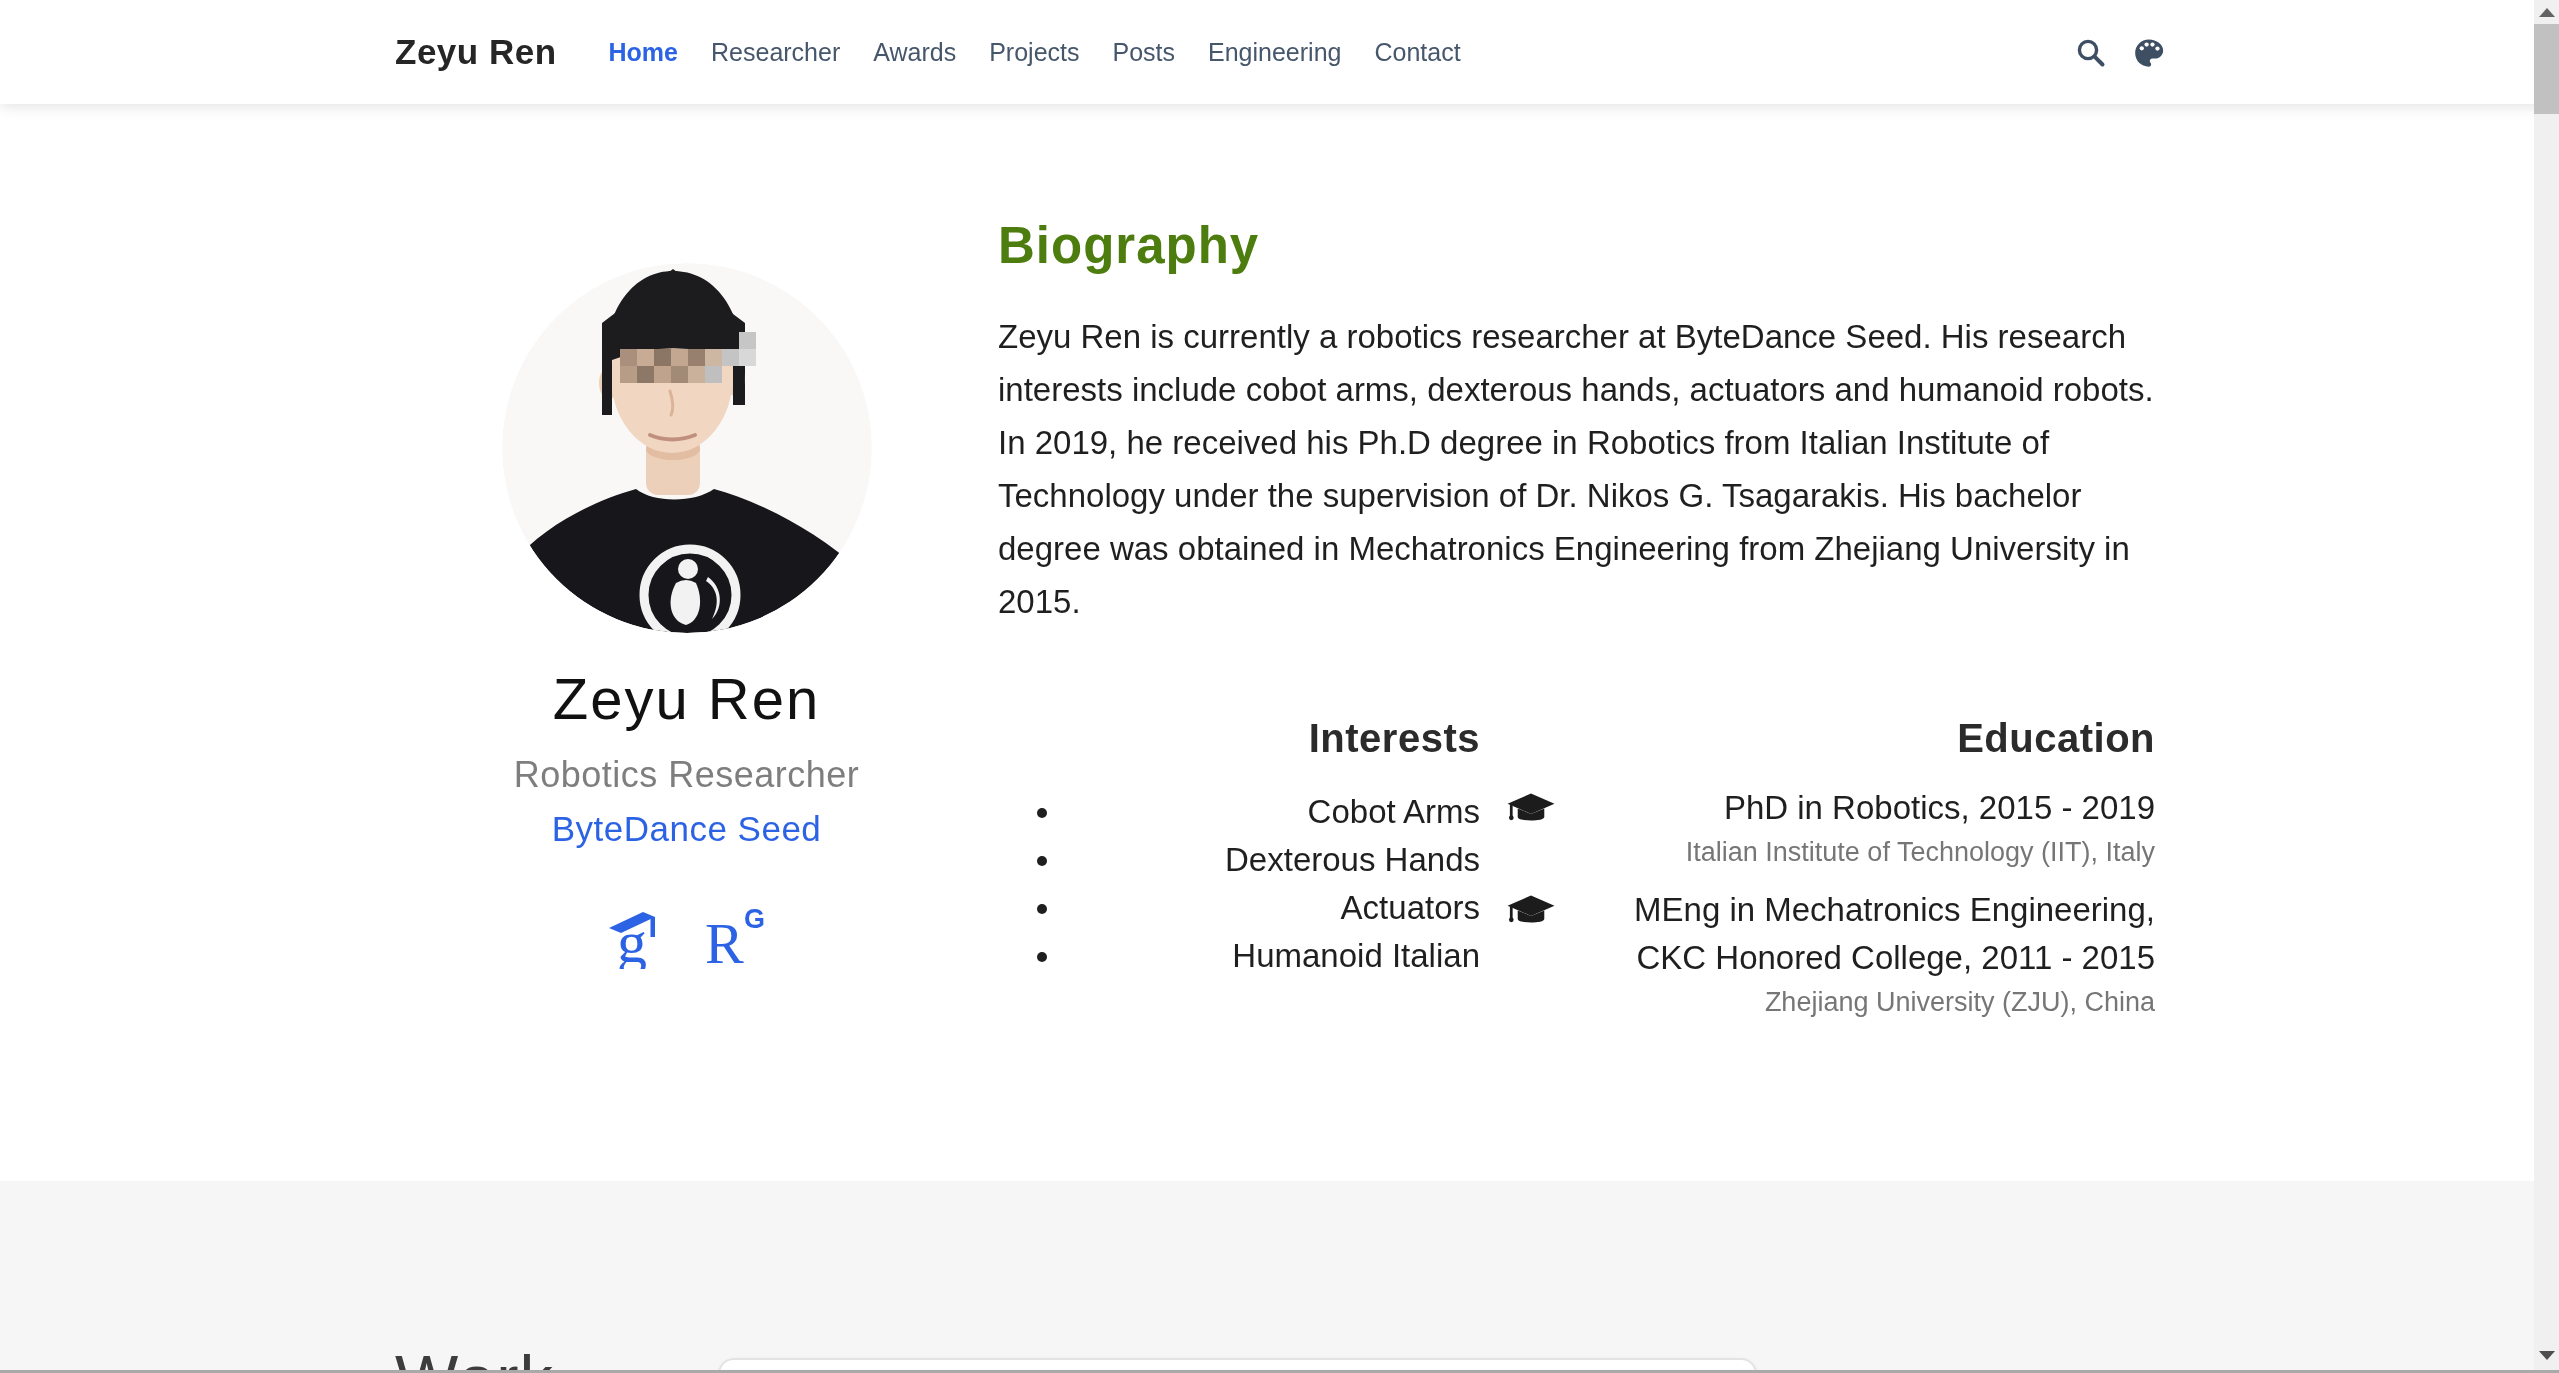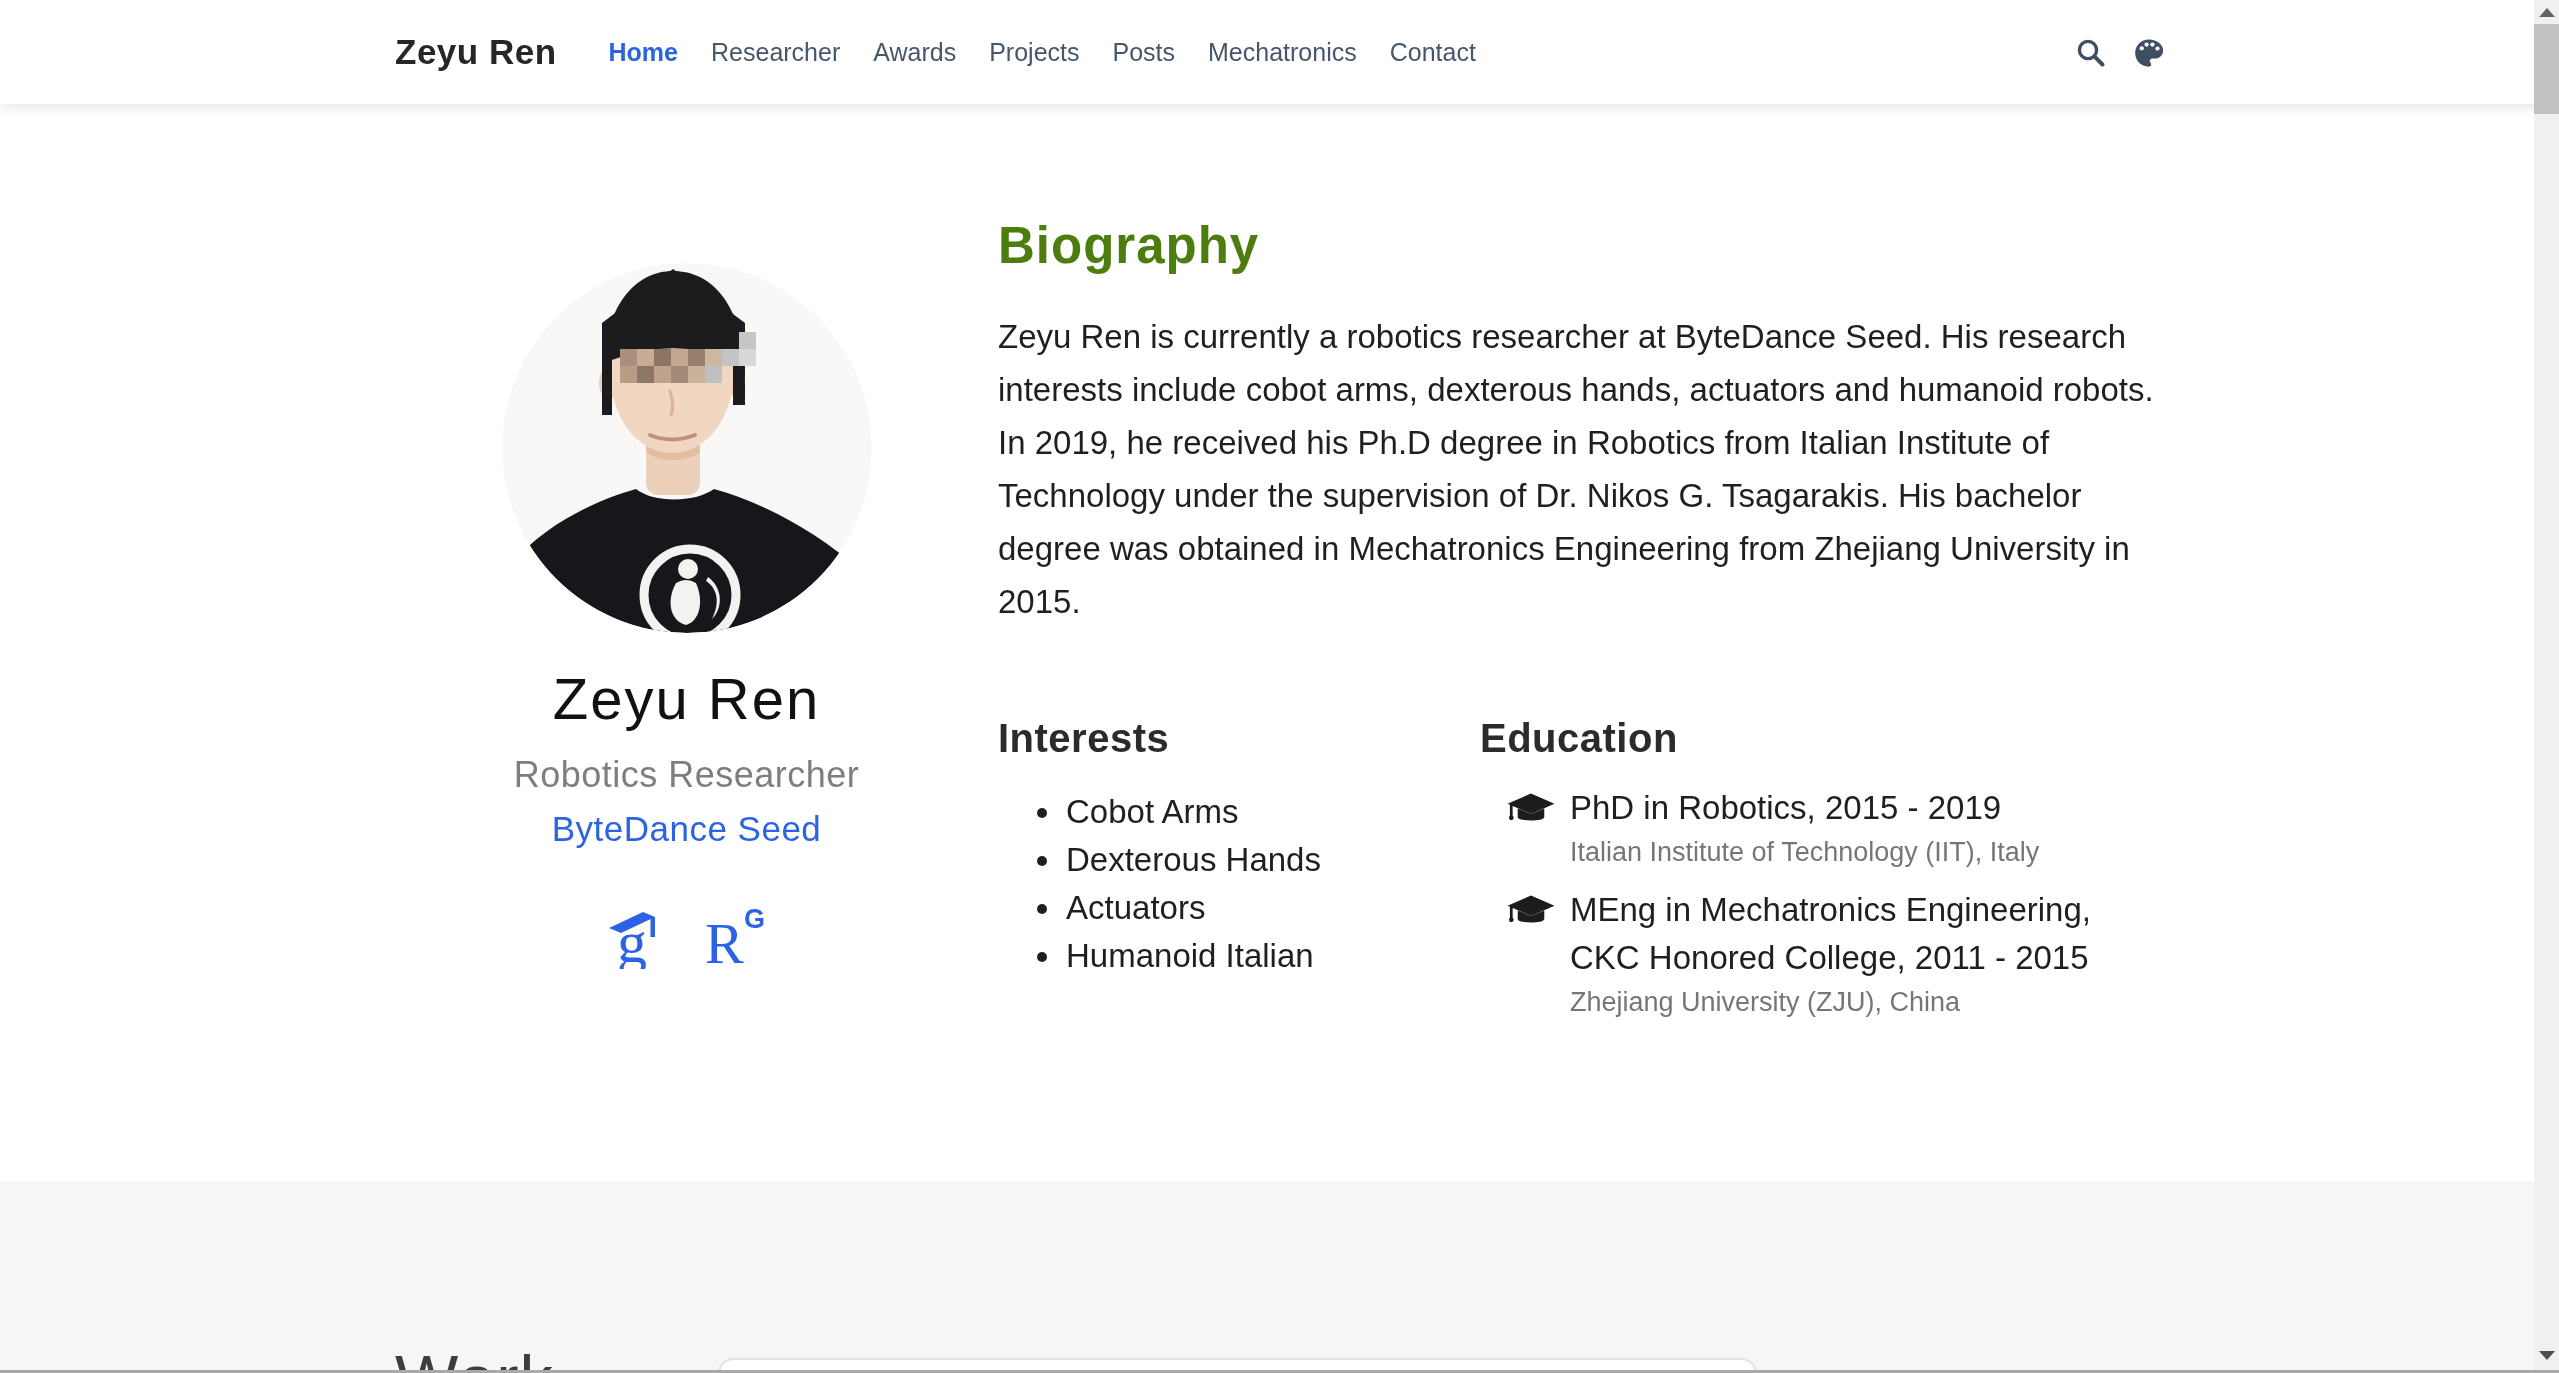--- a/index.html
+++ b/index.html
@@ -39,21 +39,21 @@
   .profile-role { margin-top:22px; font-size:36px; font-weight:400; color:#7e7e7e; line-height:44px; letter-spacing:0.5px; }
   .profile-org  { display:inline-block; margin-top:10px; font-size:35px; color:#2b63e4; line-height:44px; text-decoration:none; letter-spacing:0.5px; cursor:pointer; }
   .social-row { margin-top:54px; display:flex; justify-content:center; align-items:center; gap:32px; }
   .social-link { color:#2b63e4; display:block; width:64px; height:64px; cursor:pointer; }
   .social-link svg { width:100%; height:100%; }
 
   .bio-col { position:absolute; left:998px; top:104px; width:1157px; }
   .bio-heading { margin-top:104px; font-size:51px; font-weight:700; color:#4d7c0f; letter-spacing:1px; line-height:76px; }
   .bio-text { margin-top:26px; font-size:33px; line-height:53px; color:#1f1f1f; }
 
-  .ie-row { display:flex; margin-top:86px; }
+  .ie-row { display:flex; margin-top:86px;text-align:right; }
   .interests-col { width:482px; flex:none; }
   .education-col { width:675px; flex:none; margin-left:0; }
   .sub-heading { font-size:40px; font-weight:700; color:#2b2b2b; letter-spacing:0.5px; line-height:48px; }
   .interests-list { margin-top:26px; padding-left:66px; font-size:33px; line-height:48px; color:#1f1f1f; }
   .interests-list li { padding-left:2px; }
 
   .edu-list { margin-top:22px; }
   .edu-item { position:relative; padding-left:90px; margin-bottom:16px; }
   .edu-cap { position:absolute; left:26px; top:8px; width:50px; height:38px; color:#1c1c1c; }
   .edu-degree { font-size:33px; line-height:48px; color:#1f1f1f; }
@@ -104,21 +104,21 @@
 
 <header class="navbar">
   <div class="container">
     <div class="brand">Zeyu Ren</div>
     <ul class="nav-links">
       <li><a class="active">Home</a></li>
       <li><a>Researcher</a></li>
       <li><a>Awards</a></li>
       <li><a>Projects</a></li>
       <li><a>Posts</a></li>
-      <li><a>Mechatronics</a></li>
+      <li><a>Engineering</a></li>
       <li><a>Contact</a></li>
     </ul>
     <div class="nav-icons">
       <span class="nav-icon">
         <svg viewBox="0 0 31 31" fill="none" stroke="currentColor">
           <circle cx="13" cy="13" r="8.6" stroke-width="3.4"></circle>
           <line x1="19.6" y1="19.6" x2="27.5" y2="27.5" stroke-width="4" stroke-linecap="round"></line>
         </svg>
       </span>
       <span class="nav-icon">

